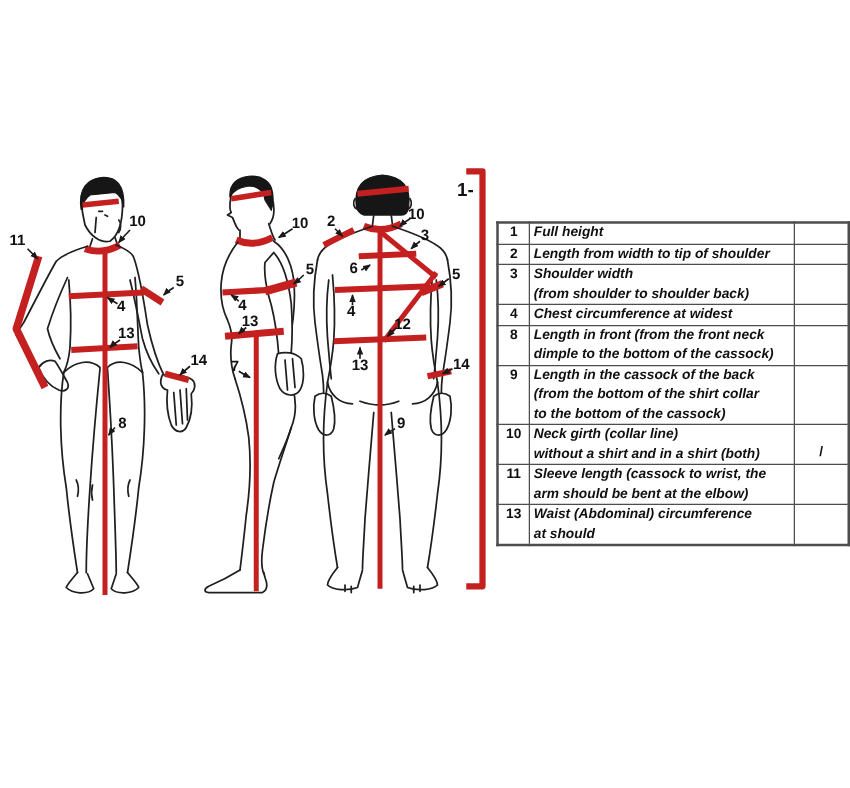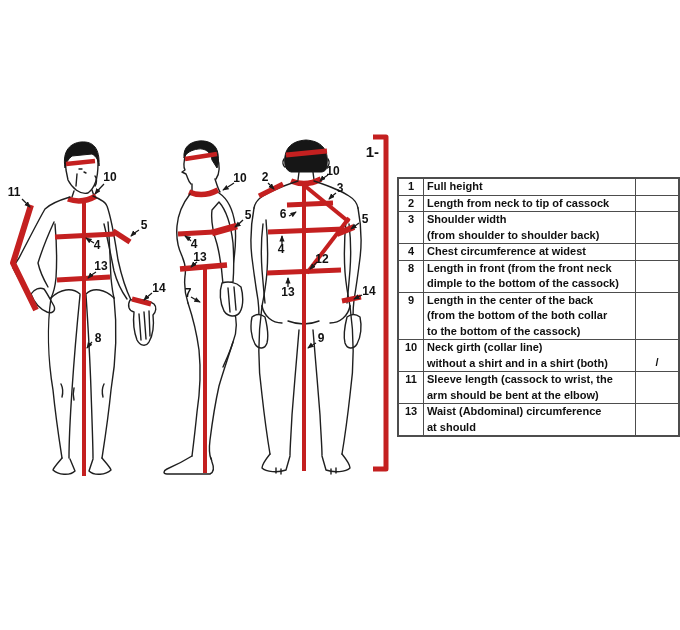--- a/index.html
+++ b/index.html
@@ -11,21 +11,21 @@
   .hair{fill:#161616;stroke:#161616;stroke-width:1;}
   .red{fill:none;stroke:#c42020;stroke-linecap:butt;stroke-linejoin:round;}
   .callout{font:bold 12px "Liberation Sans",sans-serif;fill:#111;text-anchor:middle;}
   .bracketlabel{font:bold 15px "Liberation Sans",sans-serif;fill:#111;text-anchor:end;}
   .arrow{fill:none;stroke:#1a1a1a;stroke-width:1.3;}
   .mtable{position:absolute;left:397px;top:177px;width:275px;border-collapse:collapse;
           table-layout:fixed;font:bold 11px/15.5px "Liberation Sans",sans-serif;color:#101010;
           border:2px solid #4d4d4d;}
   .mtable td{border:1px solid #4d4d4d;padding:0;vertical-align:top;}
   .mtable td.num{width:24px;text-align:center;}
-  .mtable td.desc{width:205px;padding:0 3px;}
+  .mtable td.desc{width:205px;padding:0 3px;font-style:italic;}
   .mtable td.val{width:42px;text-align:center;vertical-align:bottom;padding-bottom:1px;}
 </style>
 </head>
 <body>
 
 <div id="canvas">
 
   <svg id="figures-svg" width="395" height="630" viewBox="0 0 395 630">
     <defs>
       <marker id="ah" orient="auto" markerUnits="userSpaceOnUse" markerWidth="8" markerHeight="8" refX="5.6" refY="2.6">
@@ -171,21 +171,21 @@
       <tr>
         <td class="num">1</td>
         <td class="desc">
             <div>Full height</div>
           </td>
         <td class="val"></td>
       </tr>
       <tr>
         <td class="num">2</td>
         <td class="desc">
-            <div>Length from neck to tip of cassock</div>
+            <div>Length from width to tip of shoulder</div>
           </td>
         <td class="val"></td>
       </tr>
       <tr>
         <td class="num">3</td>
         <td class="desc">
           <div>Shoulder width</div>
           <div>(from shoulder to shoulder back)</div>
         </td>
         <td class="val"></td>
@@ -201,22 +201,22 @@
         <td class="num">8</td>
         <td class="desc">
           <div>Length in front (from the front neck</div>
           <div>dimple to the bottom of the cassock)</div>
         </td>
         <td class="val"></td>
       </tr>
       <tr>
         <td class="num">9</td>
         <td class="desc">
-          <div>Length in the center of the back</div>
-          <div>(from the bottom of the both collar</div>
+          <div>Length in the cassock of the back</div>
+          <div>(from the bottom of the shirt collar</div>
           <div>to the bottom of the cassock)</div>
         </td>
         <td class="val"></td>
       </tr>
       <tr>
         <td class="num">10</td>
         <td class="desc">
           <div>Neck girth (collar line)</div>
           <div>without a shirt and in a shirt (both)</div>
         </td>

